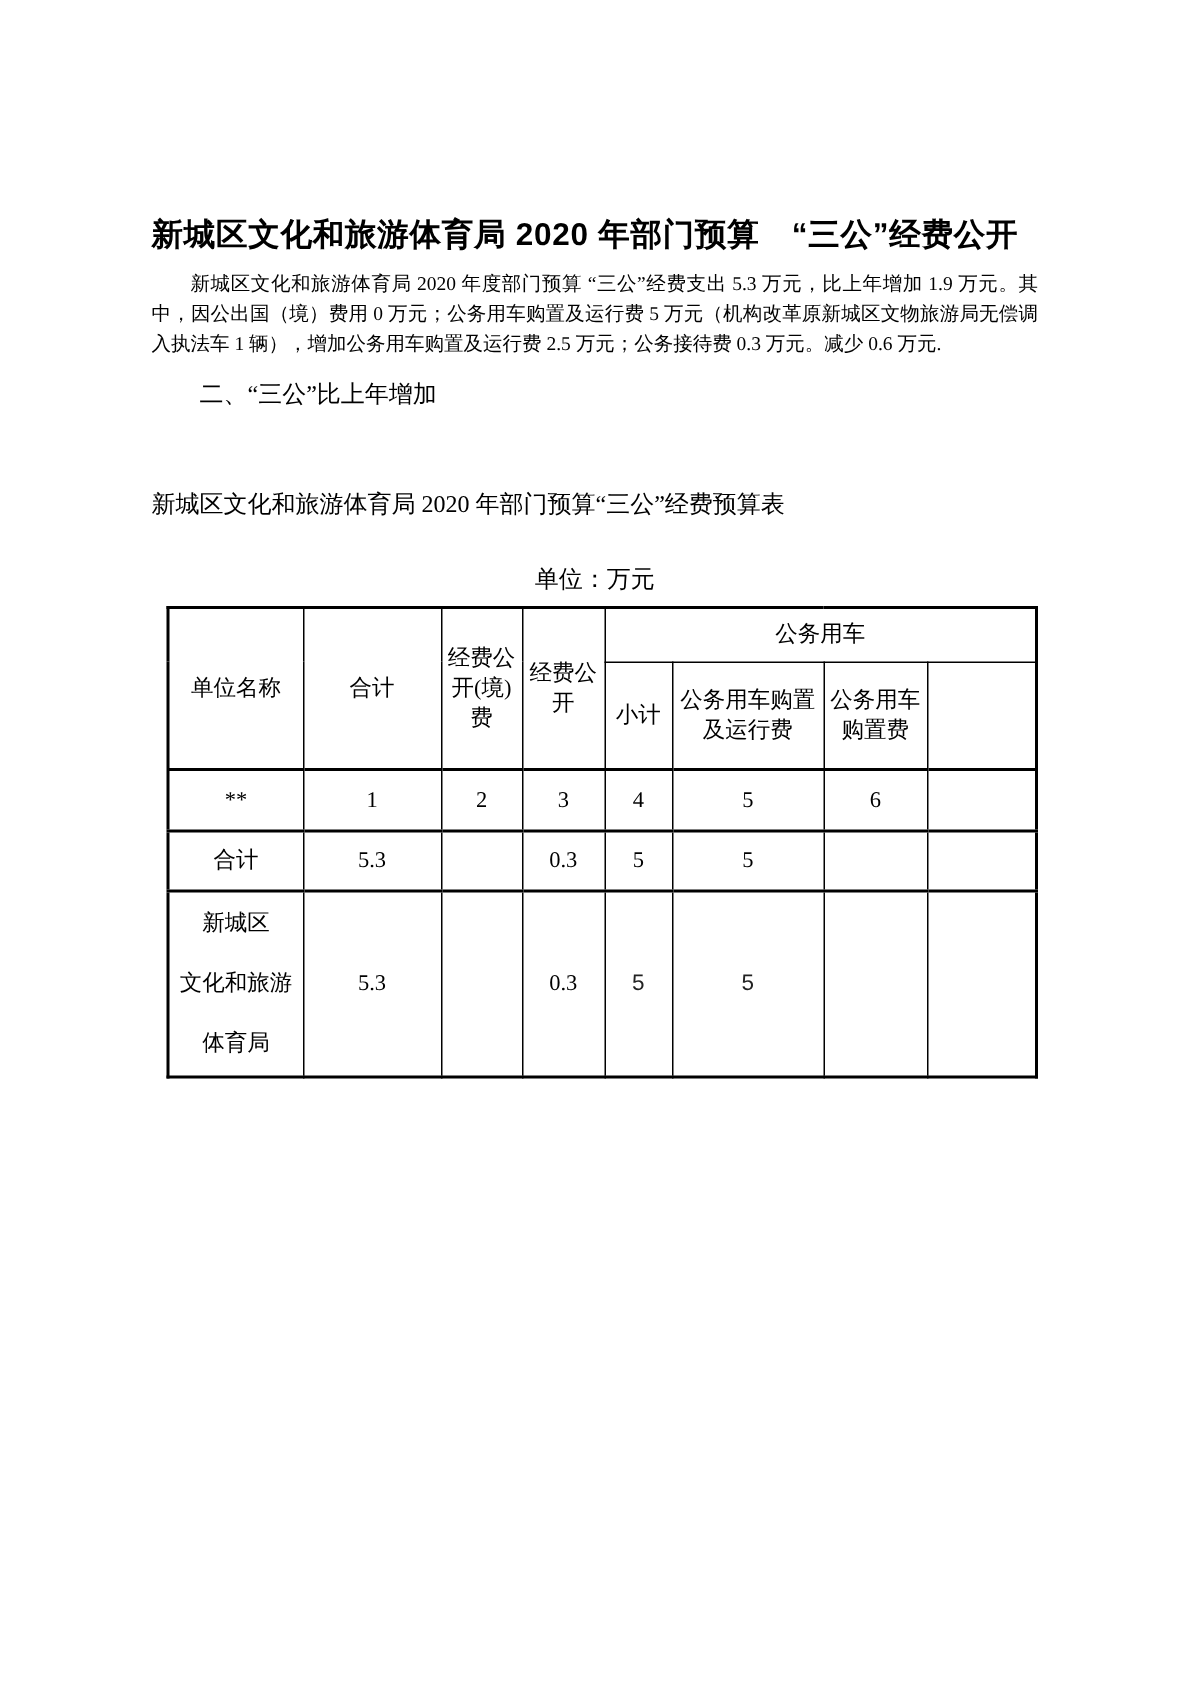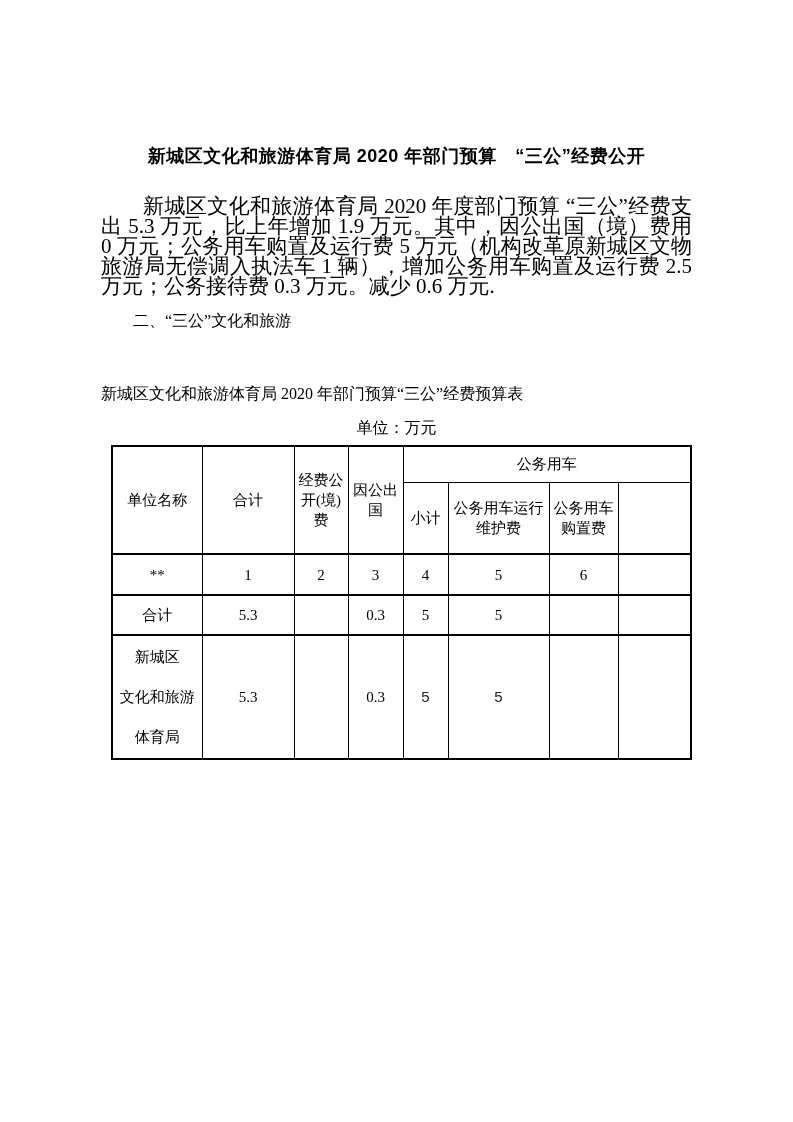--- a/index.html
+++ b/index.html
@@ -11,50 +11,49 @@
     font-family: "Liberation Serif", serif;
     overflow: hidden;
   }
   .doc {
     padding: 0 101px;
   }
   .title {
     margin: 134px 0 0 0;
     font-family: "Liberation Sans", sans-serif;
     font-weight: 600;
-    font-size: 18px;
+    font-size: 21px;
     line-height: 45px;
-    text-align: center;
+    text-align: left;
     letter-spacing: 0.5px;
   }
   .title .tl { display: block; }
   p { margin: 0; }
   .s {
     margin-top: 4px;
     font-size: 16px;
     line-height: 20px;
     text-indent: 2em;
   }
   .para {
-    margin-top: 17px;
-    font-size: 21px;
+    font-size: 13px;
     line-height: 20px;
     text-indent: 2em;
     text-align: justify;
   }
   .s2 { margin-top: 15px; }
   .attach { margin-top: 15px; }
   .tbl-title {
     margin-top: 53px;
     font-size: 16px;
     line-height: 20px;
     text-align: left;
   }
   .unit {
-    margin-top: 14px;
+    margin-top: 30px;
     font-size: 16px;
     line-height: 20px;
     text-align: center;
   }
   table.budget {
     margin-top: 7px;
     margin-left: 10px;
     border-collapse: collapse;
     border: 2px solid #000;
     table-layout: fixed;
@@ -88,21 +87,21 @@
 
 <div class="doc">
 
   <h1 class="title">
     <span class="tl">新城区文化和旅游体育局 2020 年部门预算　“三公”经费公开</span>
   </h1>
 
 
   <p class="para">新城区文化和旅游体育局 2020 年度部门预算 “三公”经费支出 5.3 万元，比上年增加 1.9 万元。其中，因公出国（境）费用 0 万元；公务用车购置及运行费 5 万元（机构改革原新城区文物旅游局无偿调入执法车 1 辆），增加公务用车购置及运行费 2.5 万元；公务接待费 0.3 万元。减少 0.6 万元.</p>
 
-  <p class="s s2">二、“三公”文化和旅游</p>
+  <p class="s s2">二、“三公”比上年增加</p>
 
 
   <p class="tbl-title">新城区文化和旅游体育局 2020 年部门预算“三公”经费预算表</p>
 
   <p class="unit">单位：万元</p>
 
   <table class="budget">
     <colgroup>
       <col style="width:90px">
       <col style="width:92px">
@@ -111,26 +110,26 @@
       <col style="width:45px">
       <col style="width:101px">
       <col style="width:69px">
       <col style="width:73px">
     </colgroup>
     <thead>
       <tr class="hr1">
         <td rowspan="2">单位名称</td>
         <td rowspan="2">合计</td>
         <td rowspan="2">经费公开(境)费</td>
-        <td rowspan="2">因公出国</td>
+        <td rowspan="2">经费公开</td>
         <td colspan="4">公务用车</td>
       </tr>
       <tr class="hr2">
         <td>小计</td>
-        <td>公务用车运行维护费</td>
+        <td>公务用车购置及运行费</td>
         <td>公务用车购置费</td>
         <td></td>
       </tr>
     </thead>
     <tbody>
       <tr class="r-index">
         <td>**</td>
         <td>1</td>
         <td>2</td>
         <td>3</td>

